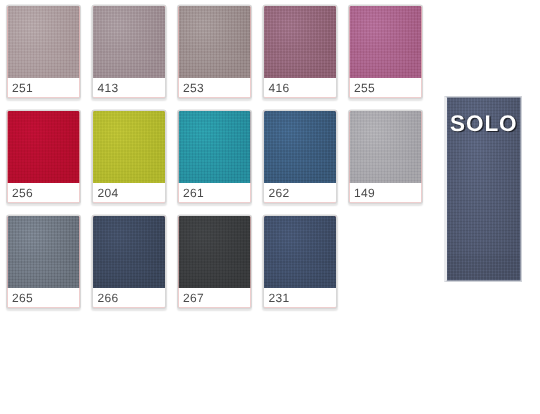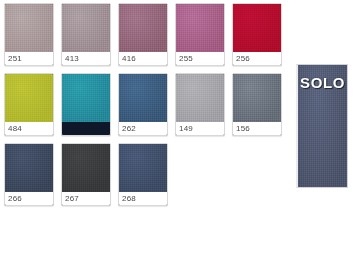--- a/index.html
+++ b/index.html
@@ -31,21 +31,21 @@
     width: 290px;
     display: flex;
     flex-wrap: wrap;
     align-content: flex-start;
   }
 
   .swatch-card {
     width: 50px;
     margin-right: 7px;
     margin-bottom: 7px;
-    background: #0f172a;
+    background: #fca5a5;
     border: 1px solid #d8d8d8;
     border-radius: 2px;
     box-sizing: border-box;
     box-shadow: 0 1px 1px rgba(0,0,0,0.10);
     display: flex;
     flex-direction: column;
     overflow: hidden;
   }
 
   .swatch-color {
@@ -123,61 +123,66 @@
   <div class="swatch-grid">
       <div class="swatch-card">
         <div class="swatch-color" style="background-color: rgb(171, 155, 157);"></div>
         <div class="swatch-label">251</div>
       </div>
       <div class="swatch-card">
         <div class="swatch-color" style="background-color: rgb(162, 147, 152);"></div>
         <div class="swatch-label">413</div>
       </div>
       <div class="swatch-card">
+        <div class="swatch-color" style="background-color: rgb(155, 141, 141);"></div>
+        <div class="swatch-label">253</div>
+      </div>
+      <div class="swatch-card">
         <div class="swatch-color" style="background-color: rgb(149, 104, 124);"></div>
         <div class="swatch-label">416</div>
       </div>
       <div class="swatch-card">
         <div class="swatch-color" style="background-color: rgb(169, 98, 138);"></div>
         <div class="swatch-label">255</div>
       </div>
       <div class="swatch-card">
         <div class="swatch-color" style="background-color: rgb(181, 13, 46);"></div>
         <div class="swatch-label">256</div>
       </div>
       <div class="swatch-card">
         <div class="swatch-color" style="background-color: rgb(181, 187, 47);"></div>
-        <div class="swatch-label">484</div>
+        <div class="swatch-label">204</div>
       </div>
       <div class="swatch-card">
         <div class="swatch-color" style="background-color: rgb(39, 144, 160);"></div>
+        <div class="swatch-label">261</div>
       </div>
       <div class="swatch-card">
         <div class="swatch-color" style="background-color: rgb(61, 94, 128);"></div>
         <div class="swatch-label">262</div>
       </div>
       <div class="swatch-card">
         <div class="swatch-color" style="background-color: rgb(167, 166, 171);"></div>
         <div class="swatch-label">149</div>
       </div>
       <div class="swatch-card">
         <div class="swatch-color" style="background-color: rgb(109, 117, 128);"></div>
-        <div class="swatch-label">156</div>
+        <div class="swatch-label">265</div>
       </div>
       <div class="swatch-card">
         <div class="swatch-color" style="background-color: rgb(62, 74, 96);"></div>
         <div class="swatch-label">266</div>
       </div>
       <div class="swatch-card">
         <div class="swatch-color" style="background-color: rgb(58, 60, 62);"></div>
         <div class="swatch-label">267</div>
       </div>
       <div class="swatch-card">
         <div class="swatch-color" style="background-color: rgb(65, 80, 107);"></div>
-        <div class="swatch-label">268</div>
+        <div class="swatch-label">231</div>
       </div>
     </div>
 
   <div class="solo-panel" style="background-color: rgb(83, 92, 116);">
     <div class="solo-text" style="color: rgb(255, 255, 255);">SOLO</div>
   </div>
 
 </div>
 
 </body></html>

